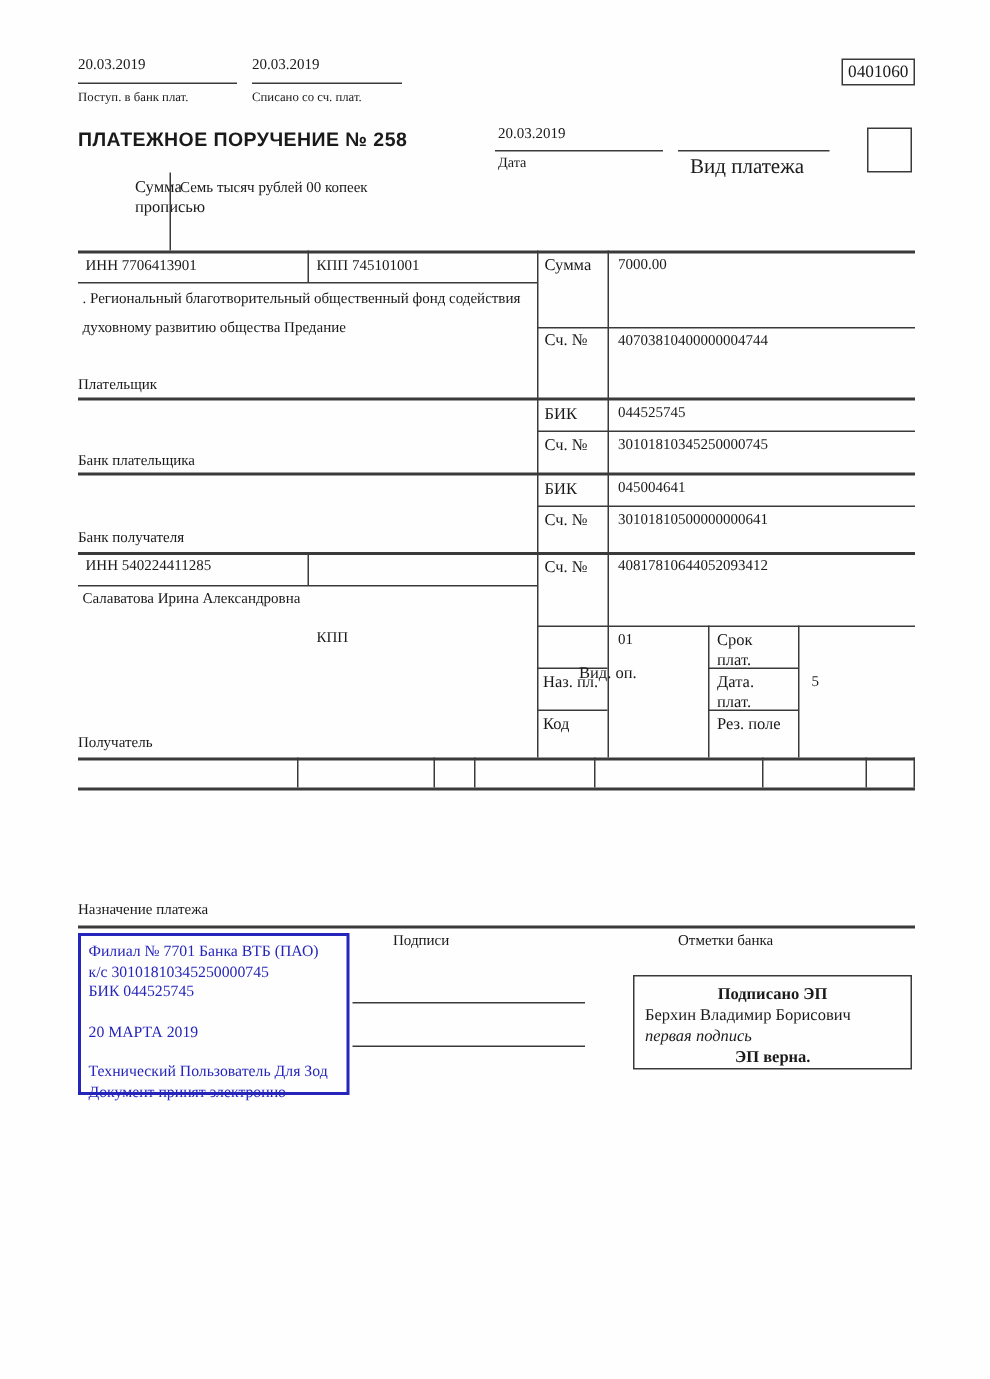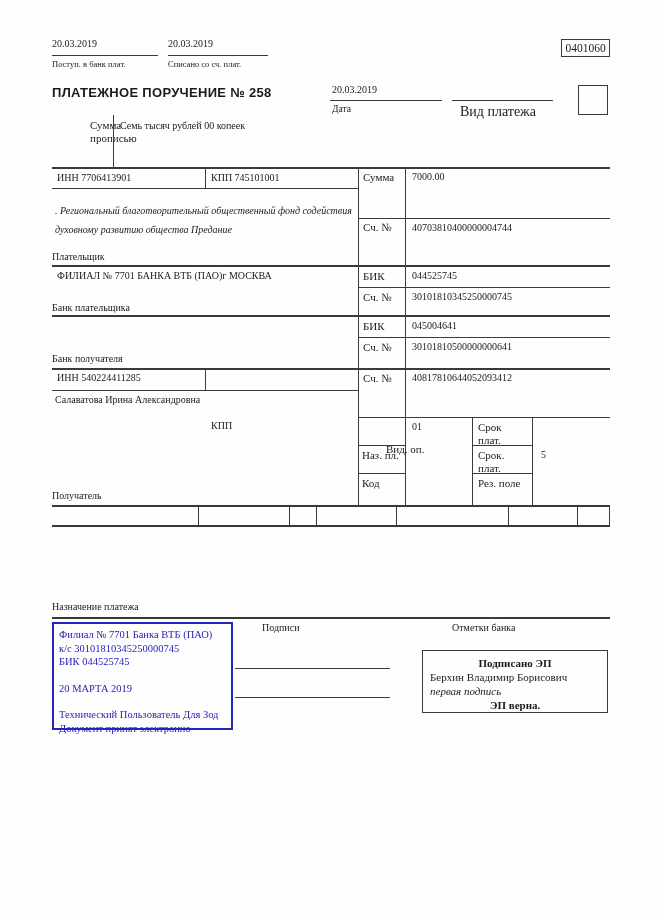--- a/index.html
+++ b/index.html
@@ -78,26 +78,25 @@
   <div class="vl" style="left:316px; top:505px; height:20px;"></div>
   <div class="vl" style="left:396px; top:505px; height:20px;"></div>
   <div class="vl" style="left:508px; top:505px; height:20px;"></div>
   <div class="vl" style="left:577px; top:505px; height:20px;"></div>
   <div class="vl" style="left:609px; top:505px; height:20px;"></div>
 
   <div class="abs t12" style="left:57px; top:171px;">ИНН 7706413901</div>
   <div class="abs t12" style="left:211px; top:171px;">КПП 745101001</div>
   <div class="abs t11" style="left:363px; top:171px;">Сумма</div>
   <div class="abs t12" style="left:412px; top:170px;">7000.00</div>
-  <div class="abs t12" style="left:55px; top:201px; width:300px; line-height:19px;font-style:italic;">. Региональный благотворительный общественный фонд содействия духовному развитию общества Предание</div>
+  <div class="abs t12" style="left:55px; top:190px; width:300px; line-height:19px;">. Региональный благотворительный общественный фонд содействия духовному развитию общества Предание</div>
   <div class="abs t11" style="left:363px; top:221px;">Сч. №</div>
   <div class="abs t12" style="left:412px; top:221px;">40703810400000004744</div>
   <div class="abs t10" style="left:52px; top:251px;">Плательщик</div>
 
-  <div class="abs t12" style="left:57px; top:269px;">ФИЛИАЛ № 7701 БАНКА ВТБ (ПАО)г МОСКВА</div>
   <div class="abs t11" style="left:363px; top:270px;">БИК</div>
   <div class="abs t12" style="left:412px; top:269px;">044525745</div>
   <div class="abs t11" style="left:363px; top:291px;">Сч. №</div>
   <div class="abs t12" style="left:412px; top:290px;">30101810345250000745</div>
   <div class="abs t10" style="left:52px; top:302px;">Банк плательщика</div>
 
   <div class="abs t11" style="left:363px; top:320px;">БИК</div>
   <div class="abs t12" style="left:412px; top:319px;">045004641</div>
   <div class="abs t11" style="left:363px; top:341px;">Сч. №</div>
   <div class="abs t12" style="left:412px; top:340px;">30101810500000000641</div>
@@ -106,21 +105,21 @@
   <div class="abs t12" style="left:57px; top:371px;">ИНН 540224411285</div>
   <div class="abs t12" style="left:211px; top:371px;margin-top:48px;">КПП</div>
   <div class="abs t11" style="left:363px; top:372px;">Сч. №</div>
   <div class="abs t12" style="left:412px; top:371px;">40817810644052093412</div>
   <div class="abs t12" style="left:55px; top:393px;">Салаватова Ирина Александровна</div>
 
   <div class="abs t11" style="left:362px; top:443px;margin-left:24px;">Вид. оп.</div>
   <div class="abs t12" style="left:412px; top:420px;">01</div>
   <div class="abs t11" style="left:478px; top:421px; width:42px;">Срок плат.</div>
   <div class="abs t11" style="left:362px; top:449px;">Наз. пл.</div>
-  <div class="abs t11" style="left:478px; top:449px; width:42px;">Срок. плат.</div>
+  <div class="abs t11" style="left:478px; top:449px; width:42px;">Дата. плат.</div>
   <div class="abs t12" style="left:541px; top:448px;">5</div>
   <div class="abs t11" style="left:362px; top:477px;">Код</div>
   <div class="abs t11" style="left:478px; top:477px;">Рез. поле</div>
   <div class="abs t10" style="left:52px; top:490px;">Получатель</div>
 
   <div class="abs t10" style="left:52px; top:601px;">Назначение платежа</div>
 
   <div class="abs t12" style="left:262px; top:621px;">Подписи</div>
   <div class="abs t12" style="left:452px; top:621px;">Отметки банка</div>
   <div class="hl" style="left:235px; top:668px; width:155px;"></div>

